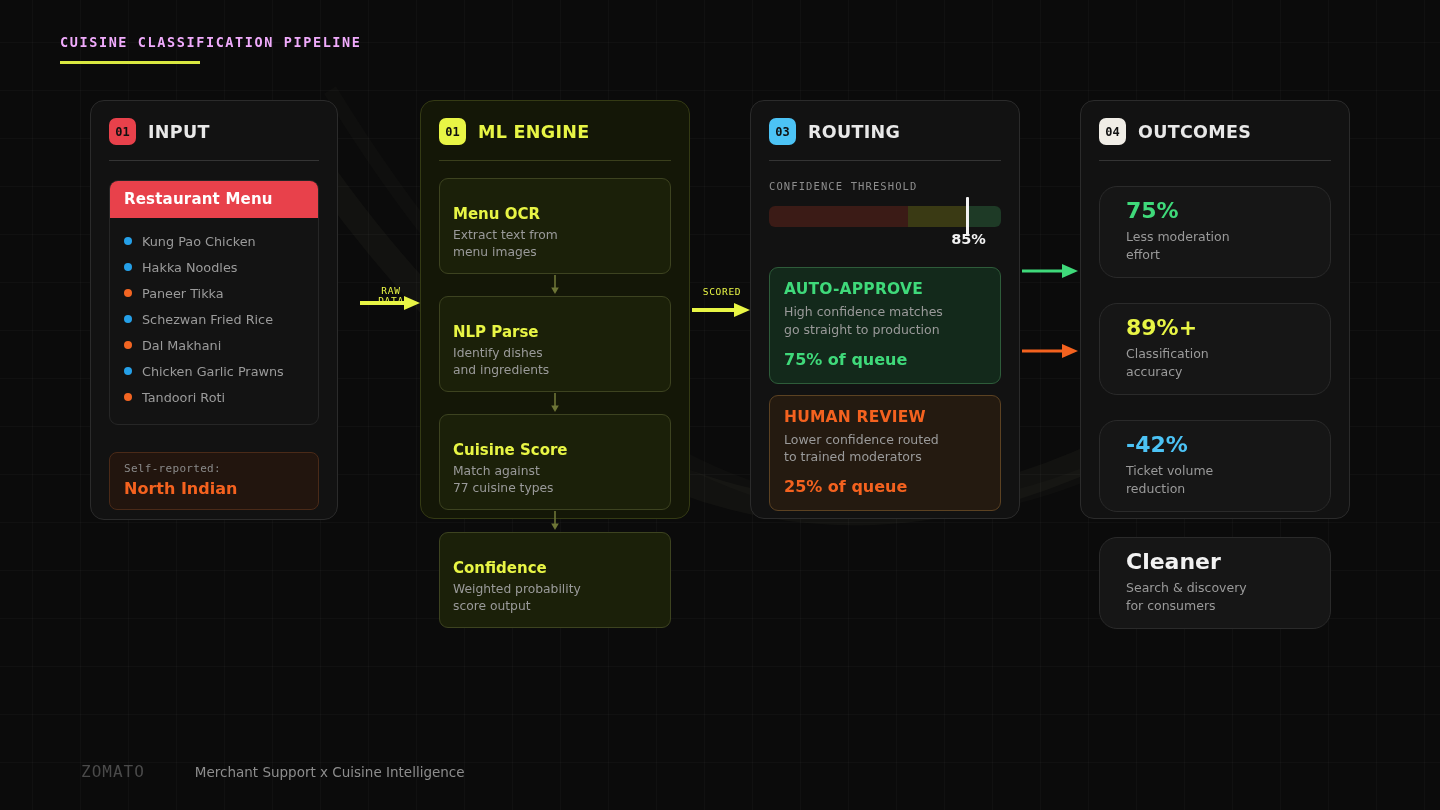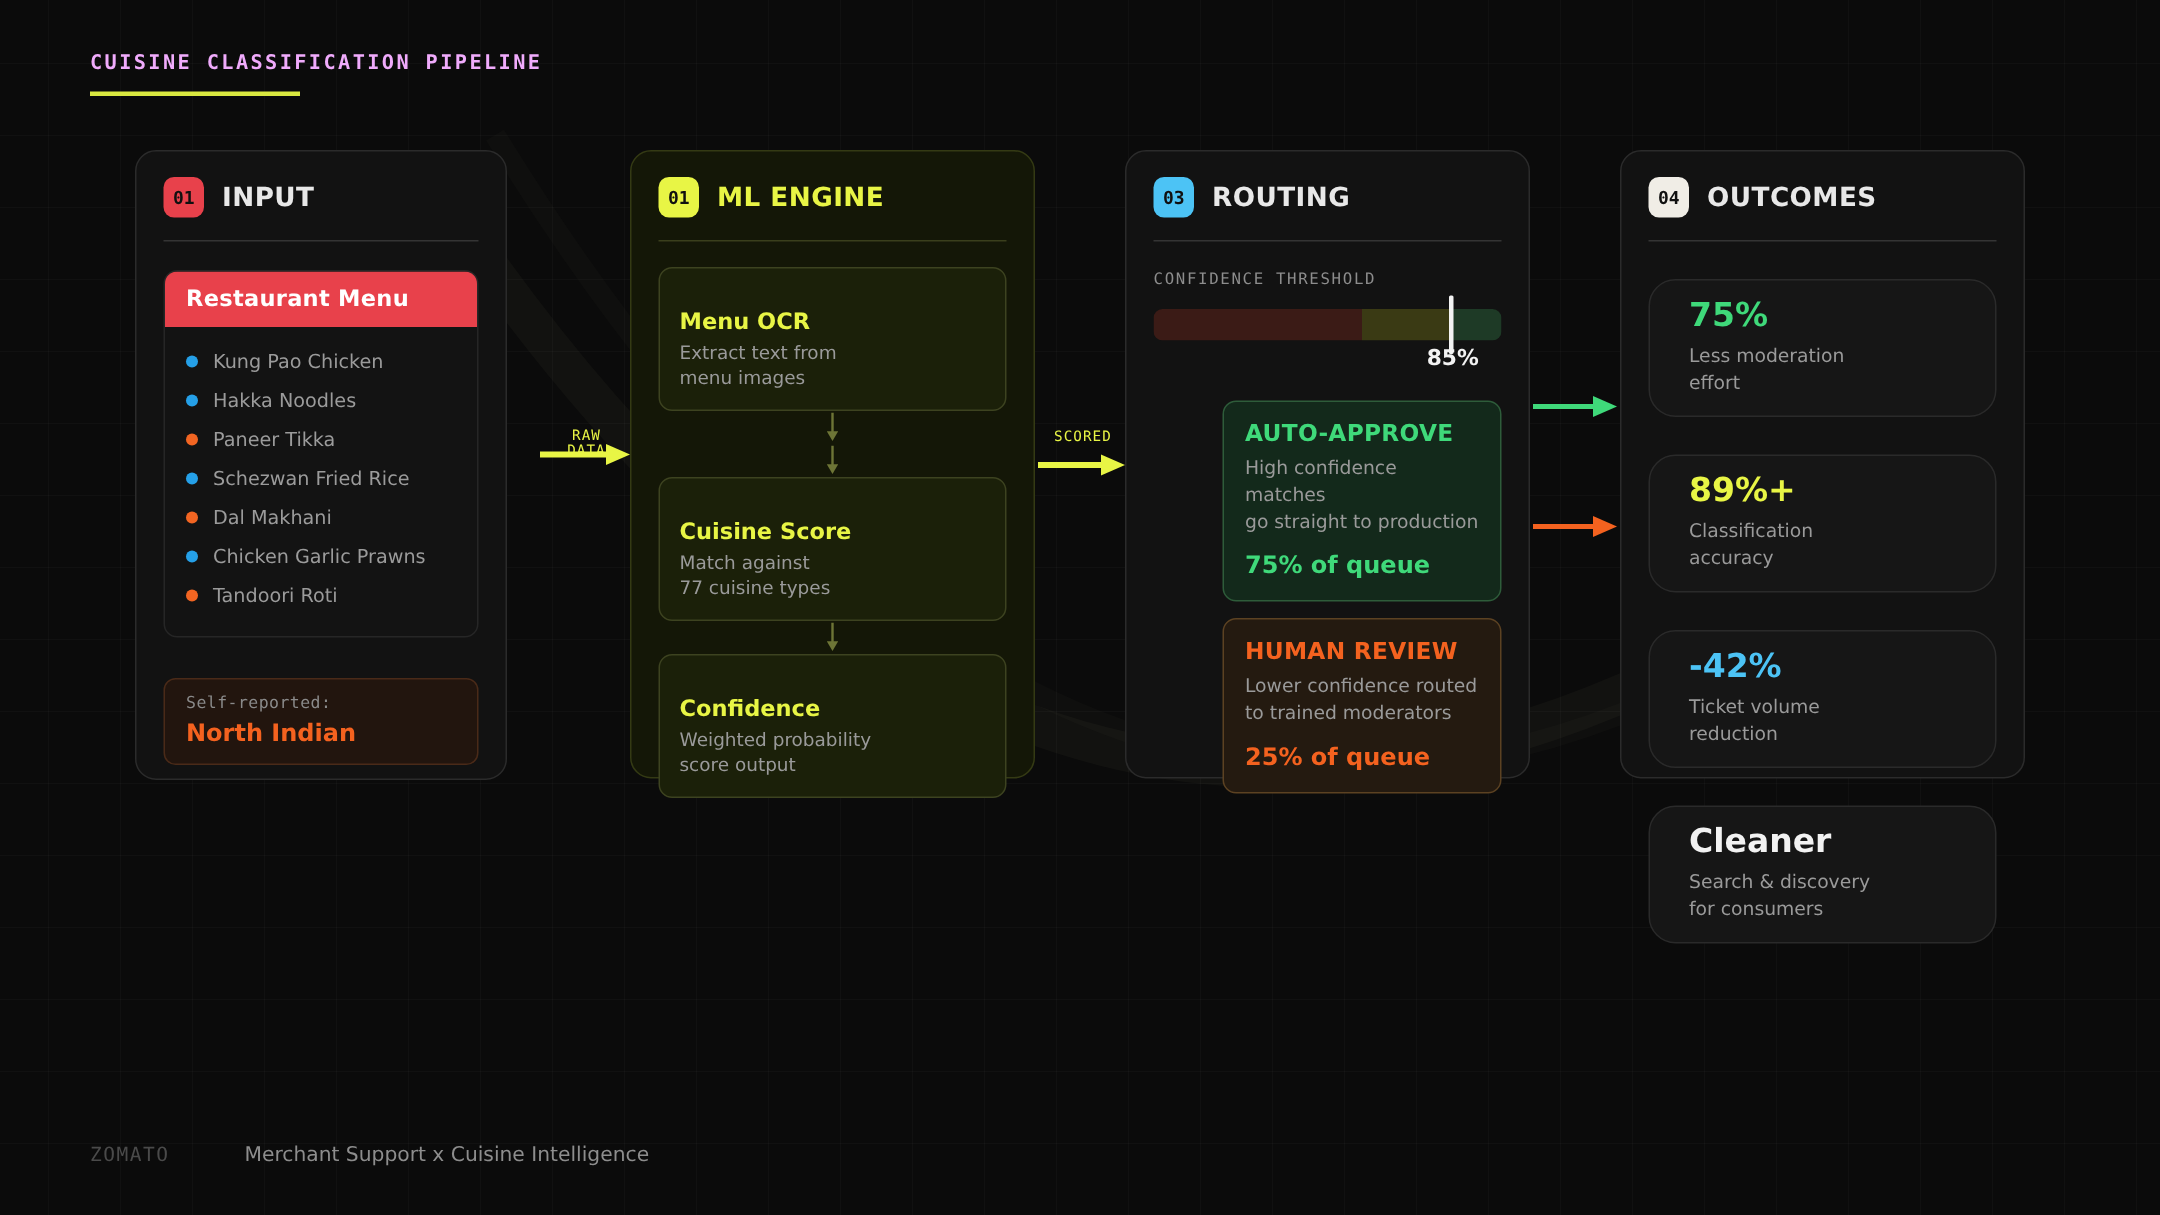--- a/index.html
+++ b/index.html
@@ -117,21 +117,21 @@
   .bar .seg-green { background:#1e3a26; }
   .bar-marker {
     position:absolute; top:-9px; width:3px; height:39px;
     background:#f2f2f2; border-radius:1px;
   }
   .bar-value {
     position:absolute; top:25px; font-size:14.5px; font-weight:700; color:#f2f2f2;
     transform:translateX(-50%);
   }
 
-  .route-card { border-radius:9px; padding:12px 14px 14px 14px;margin-left:46px; }
+  .route-card { border-radius:9px; padding:12px 14px 14px 14px; }
   .route-card.approve { margin-top:40px; border:1px solid #2e5c3a; background:#13291b; }
   .route-card.review  { margin-top:11px; border:1px solid #5c4222; background:#241a10; }
   .route-card .rt { font-size:15.5px; font-weight:700; letter-spacing:0.2px; }
   .route-card.approve .rt { color:#3fd97a; }
   .route-card.review  .rt { color:#f4621f; }
   .route-card .rd { margin-top:5px; font-size:12.5px; line-height:1.42; color:#9a9a9a; }
   .route-card .rq { margin-top:11px; font-size:16px; font-weight:700; }
   .route-card.approve .rq { color:#3fd97a; }
   .route-card.review  .rq { color:#f4621f; }
 
@@ -149,21 +149,21 @@
   .conn-label {
     font-family:"DejaVu Sans Mono", monospace;
     font-size:9.5px; letter-spacing:0.7px; color:#e8f545;
     text-align:center;
   }
 
   
   #footer { position:absolute; left:60px; top:762px; display:flex; align-items:baseline; gap:50px; }
   #footer .brand {
     font-family:"DejaVu Sans Mono", monospace;
-    font-size:13px; letter-spacing:1px; color:#4a4a4a;
+    font-size:16px; letter-spacing:1px; color:#4a4a4a;margin-left:21px;
   }
   #footer .tag { font-size:13.5px; color:#8d8d8d; }
 </style>
 </head>
 <body>
 
 <div id="bg-grid"></div>
 <svg id="bg-arc" viewBox="0 0 1440 810" preserveAspectRatio="none">
   <path d="M 280 110 Q 700 760 1260 360" fill="none" stroke="rgba(220,220,180,0.035)" stroke-width="26"></path>
   <path d="M 330 90 Q 760 790 1320 330" fill="none" stroke="rgba(220,220,180,0.022)" stroke-width="14"></path>
@@ -231,20 +231,24 @@
   <div class="steps">
     <div class="step">
       <div class="st">Menu OCR</div>
       <div class="sd multiline">Extract text from<br>menu images</div>
     </div>
     <div class="arrow-down">
       <svg width="10" height="20" viewBox="0 0 10 20">
           <line x1="5" y1="0" x2="5" y2="13" stroke="#6d7536" stroke-width="1.6"></line>
           <path d="M5 19 L1.2 12.5 L8.8 12.5 Z" fill="#6d7536"></path>
         </svg>
+    </div>
+    <div class="step">
+      <div class="st">NLP Parse</div>
+      <div class="sd multiline">Identify dishes<br>and ingredients</div>
     </div>
     <div class="arrow-down">
       <svg width="10" height="20" viewBox="0 0 10 20">
           <line x1="5" y1="0" x2="5" y2="13" stroke="#6d7536" stroke-width="1.6"></line>
           <path d="M5 19 L1.2 12.5 L8.8 12.5 Z" fill="#6d7536"></path>
         </svg>
     </div>
     <div class="step">
       <div class="st">Cuisine Score</div>
       <div class="sd multiline">Match against<br>77 cuisine types</div>

